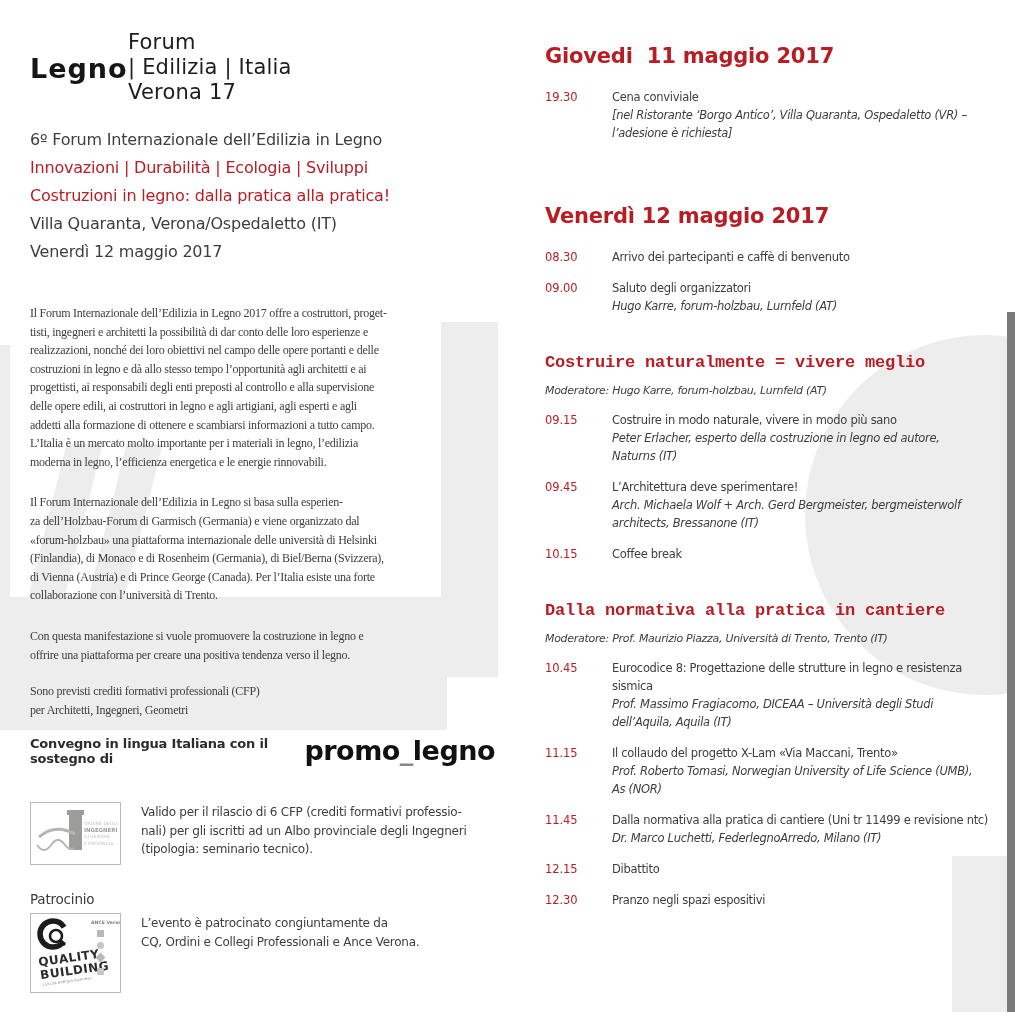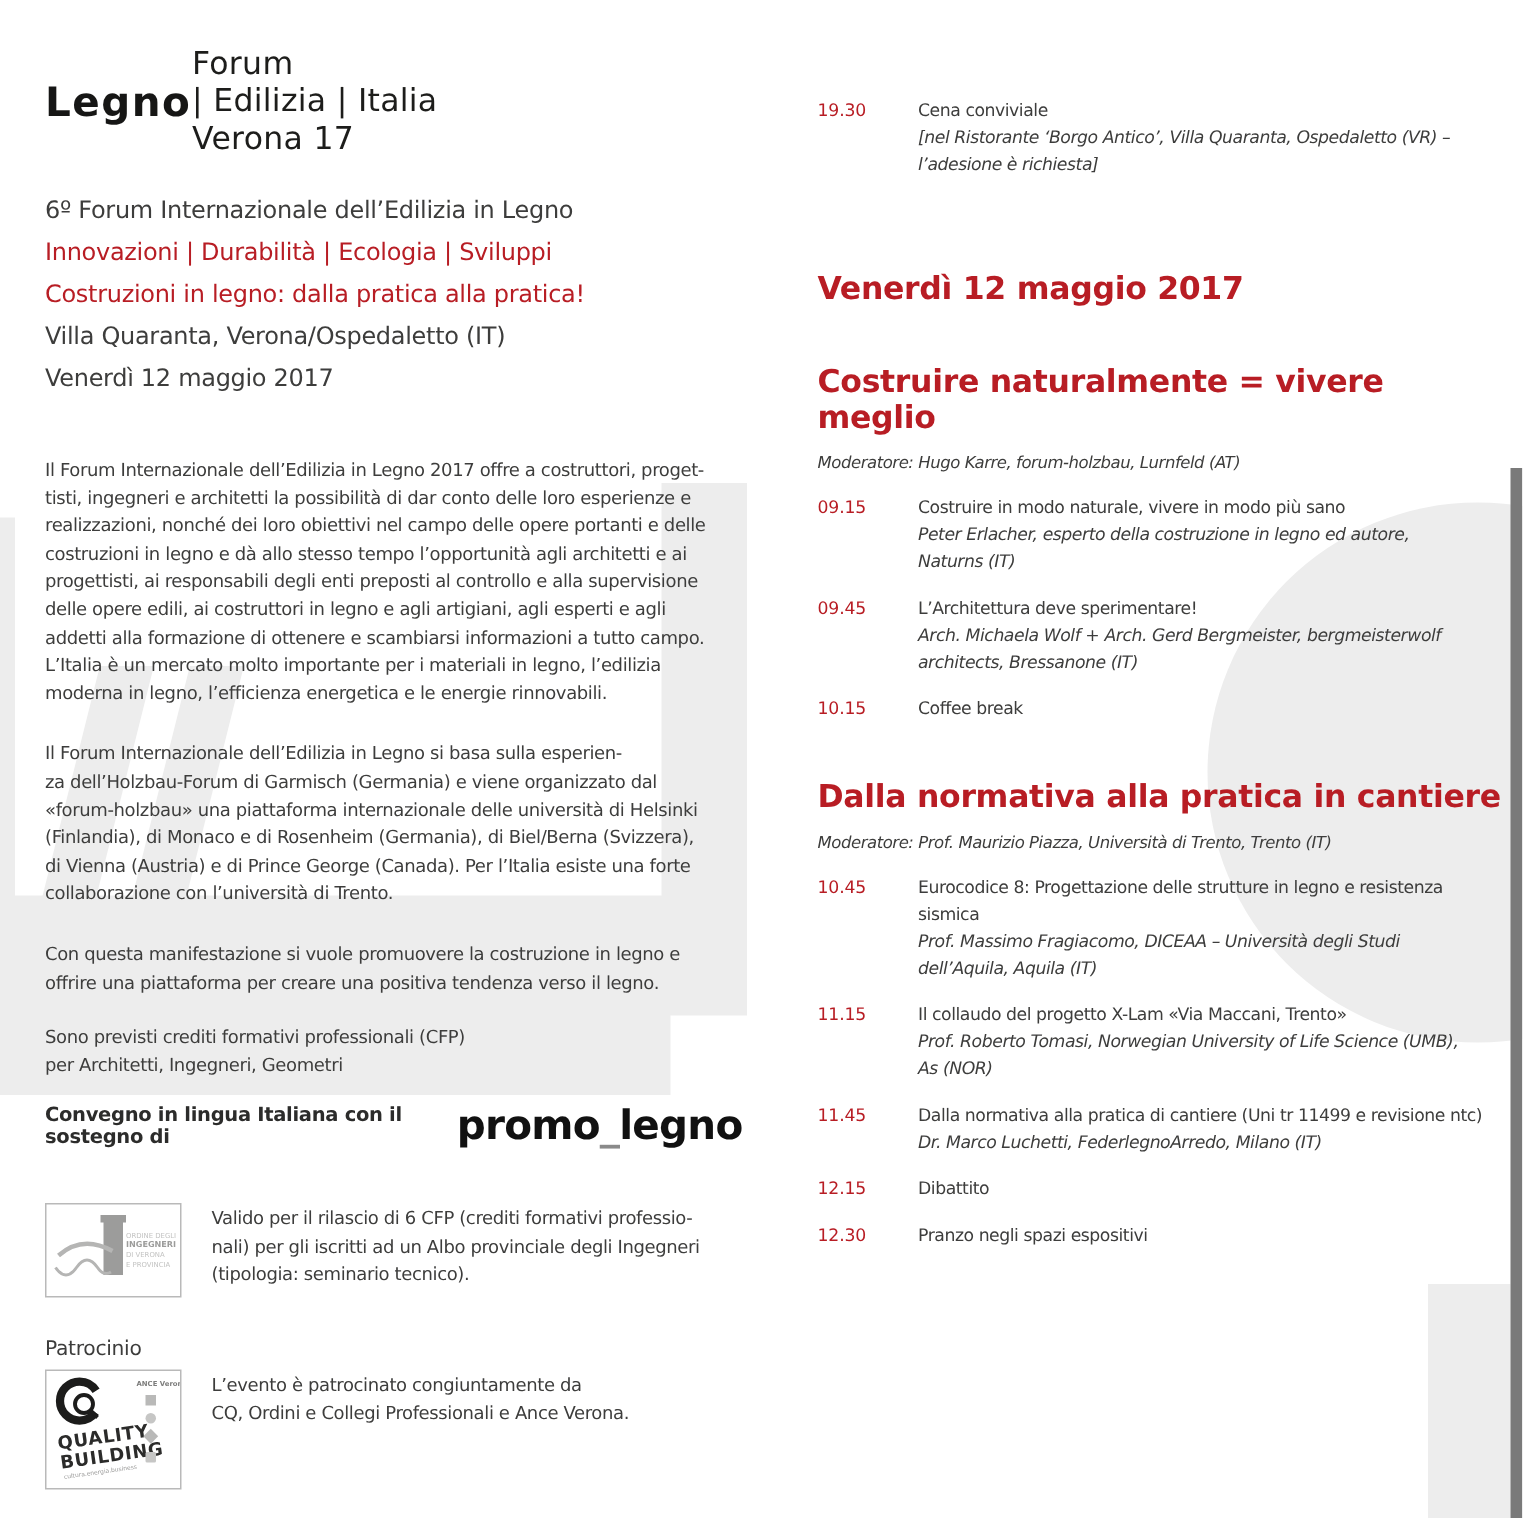--- a/index.html
+++ b/index.html
@@ -32,21 +32,21 @@
   
   .brand{position:relative;height:88px;}
   .brand-wordmark{position:absolute;left:0;top:23px;font-size:27px;font-weight:800;letter-spacing:1px;color:#161615;}
   .brand-lines{position:absolute;left:98px;top:0;font-size:21px;line-height:25px;color:#1d1d1b;letter-spacing:.2px;}
 
   
   .intro{margin-top:8px;font-size:16px;line-height:28px;letter-spacing:-.2px;color:var(--text);}
   .intro .red{color:var(--red);}
 
   
-  .para{margin-top:22px;font-size:12px;line-height:18.6px;letter-spacing:-.25px;white-space:pre-line;color:var(--text);}
+  .para{margin-top:22px;font-size:12px;line-height:18.6px;letter-spacing:-.25px;white-space:pre-line;color:var(--text);font-family:Liberation Serif, serif;}
   .para.first{margin-top:38px;}
   .cfp-note{margin-top:18px;}
   .support{margin-top:16px;display:flex;align-items:center;gap:26px;}
   .support-label{font-size:13px;font-weight:bold;letter-spacing:-.2px;color:#2c2c2b;}
   .promologno{font-size:27px;font-weight:bold;letter-spacing:-.5px;color:#111;white-space:nowrap;}
   .promologno .us{color:#8a8a8a;}
 
   
   .logo-row{display:flex;gap:20px;margin-top:36px;align-items:flex-start;}
   .logo-box{flex:0 0 auto;width:91px;border:1px solid var(--border);background:#fff;}
@@ -57,21 +57,21 @@
   
   .day-title{font-size:21px;font-weight:bold;color:var(--red);letter-spacing:-.2px;white-space:pre-wrap;}
   .day-title.second{margin-top:62px;}
   .rows{margin-top:20px;}
   .row{display:flex;margin-bottom:13px;}
   .row-time{flex:0 0 67px;color:var(--red);font-size:11.5px;letter-spacing:-.1px;line-height:18px;}
   .row-content{flex:1;max-width:400px;}
   .row-title{font-size:11.5px;line-height:18px;letter-spacing:-.3px;white-space:pre-line;color:var(--text);}
   .row-speaker{font-size:11.5px;line-height:18px;letter-spacing:-.3px;font-style:italic;white-space:pre-line;color:var(--text);}
   .row-speaker:empty{display:none;}
-  .session-heading{margin-top:38px;font-size:21px;color:var(--red);letter-spacing:-.2px;}
+  .session-heading{margin-top:38px;font-size:17px;color:var(--red);letter-spacing:-.2px;font-family:Liberation Mono, monospace;}
   .moderator{margin-top:12px;font-size:11px;font-style:italic;letter-spacing:-.3px;color:var(--text);}
   .session .rows{margin-top:14px;}
 
   
   svg text{font-family:"DejaVu Sans","Liberation Sans",sans-serif;}
 </style>
 </head>
 <body>
 
 <div class="page">
@@ -170,34 +170,51 @@
         </svg>
       </div>
       <p class="logo-note">L’evento è patrocinato congiuntamente da
 CQ, Ordini e Collegi Professionali e Ance Verona.</p>
     </div>
 
   </div>
 
   <div class="col-right">
 
+    <h2 class="day-title">Giovedi  11 maggio 2017</h2>
 
     <div class="rows">
       <div class="row">
         <span class="row-time">19.30</span>
         <div class="row-content">
           <div class="row-title">Cena conviviale</div>
           <div class="row-speaker">[nel Ristorante ‘Borgo Antico’, Villa Quaranta, Ospedaletto (VR) –
 l’adesione è richiesta]</div>
         </div>
       </div>
     </div>
 
     <h2 class="day-title second">Venerdì 12 maggio 2017</h2>
 
+    <div class="rows">
+      <div class="row">
+        <span class="row-time">08.30</span>
+        <div class="row-content">
+          <div class="row-title">Arrivo dei partecipanti e caffè di benvenuto</div>
+
+        </div>
+      </div>
+      <div class="row">
+        <span class="row-time">09.00</span>
+        <div class="row-content">
+          <div class="row-title">Saluto degli organizzatori</div>
+          <div class="row-speaker">Hugo Karre, forum-holzbau, Lurnfeld (AT)</div>
+        </div>
+      </div>
+    </div>
 
     <div class="session">
       <h3 class="session-heading">Costruire naturalmente = vivere meglio</h3>
       <div class="moderator">Moderatore: Hugo Karre, forum-holzbau, Lurnfeld (AT)</div>
       <div class="rows">
         <div class="row">
           <span class="row-time">09.15</span>
           <div class="row-content">
             <div class="row-title">Costruire in modo naturale, vivere in modo più sano</div>
             <div class="row-speaker">Peter Erlacher, esperto della costruzione in legno ed autore,

